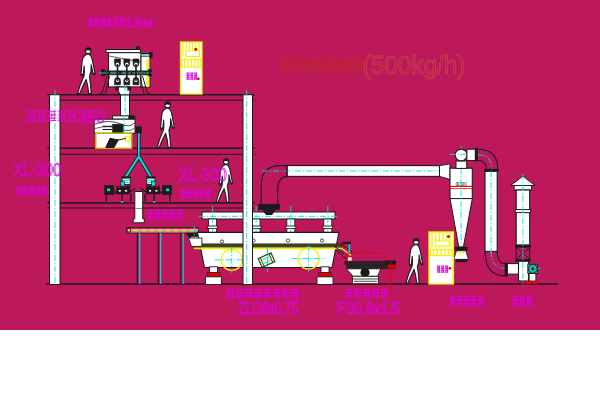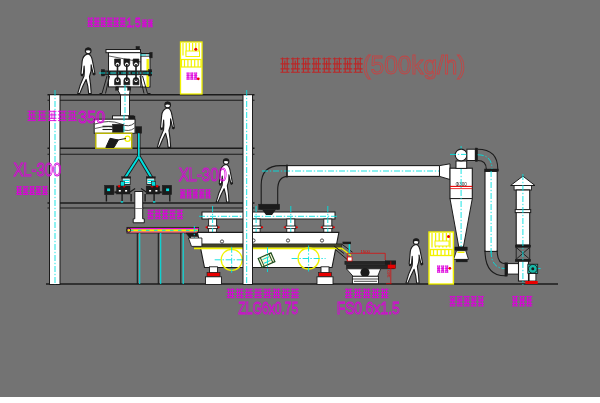--- a/index.html
+++ b/index.html
@@ -1,15 +1,15 @@
 <!DOCTYPE html>
 <html><head><meta charset="utf-8"><title>flow</title>
 <style>
 html,body{margin:0;padding:0;background:#ffffff;}
-#page{width:600px;height:397px;position:relative;overflow:hidden;background:#737373;}
+#page{width:600px;height:330px;position:relative;overflow:hidden;background:#be185d;}
 svg{display:block}
 text{white-space:pre}
 </style></head>
 <body>
 <div id="page">
 <svg width="600" height="403" viewBox="0 0 600 403" xmlns="http://www.w3.org/2000/svg">
 
 <line x1="46" y1="284" x2="558" y2="284" stroke="#1b1b1b" stroke-width="1.6"></line>
 
 <line x1="47.5" y1="94.7" x2="254.5" y2="94.7" stroke="#1b1b1b" stroke-width="1.4"></line>

